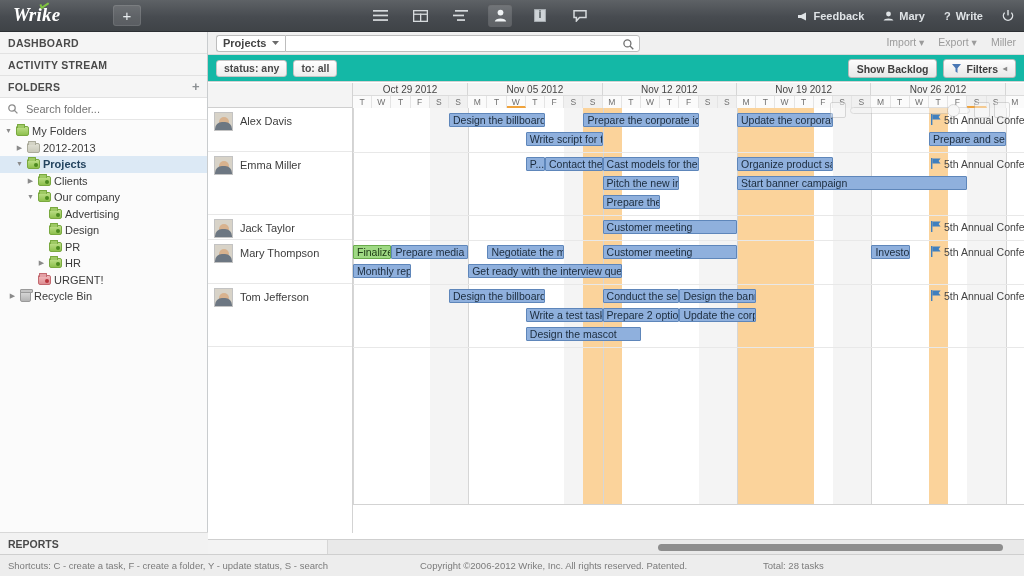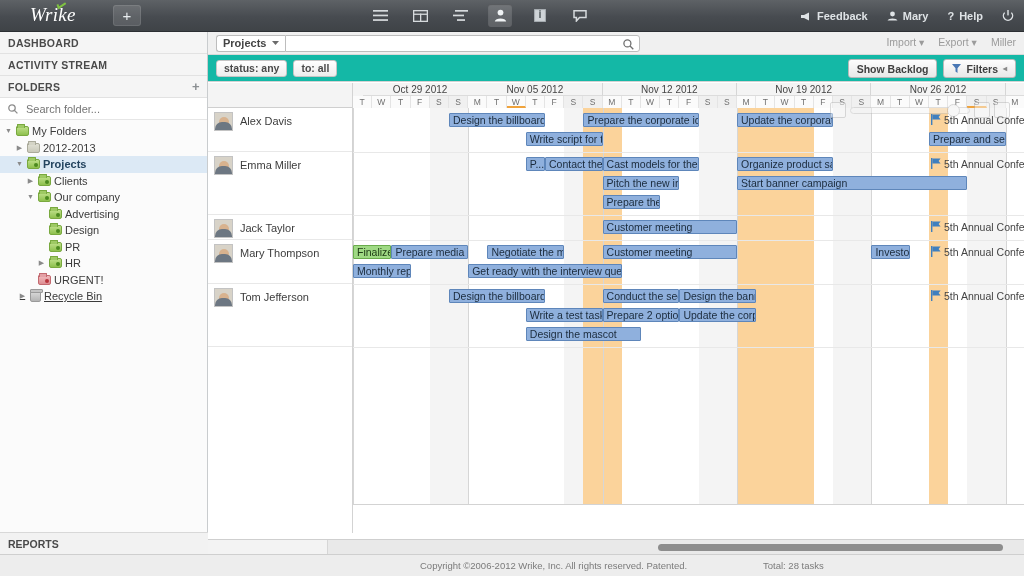--- a/index.html
+++ b/index.html
@@ -11,22 +11,22 @@
   }
   #app { position:relative; width:1024px; height:576px; }
 
   
   .topbar {
     position:absolute; left:0; top:0; width:1024px; height:32px;
     background:linear-gradient(180deg,#5e6266 0%,#474b50 55%,#3f4347 100%);
     border-bottom:1px solid #2c2f33;
   }
   .logo {
-    position:absolute; left:30px; top:4px; color:#fff;
-    font-size:19px; font-style:italic; font-weight:normal; letter-spacing:.3px;
+    position:absolute; left:13px; top:4px; color:#fff;
+    font-size:19px; font-style:italic; font-weight:bold; letter-spacing:.3px;
     font-family:"Liberation Serif", serif;
   }
   .logo .tick {
     position:absolute; left:26px; top:-3px; width:10px; height:9px;
     transform:rotate(18deg);
   }
   .plus-btn {
     position:absolute; left:113px; top:5px; width:28px; height:21px;
     border-radius:3px; background:rgba(255,255,255,.13);
     border:1px solid rgba(255,255,255,.10);
@@ -310,21 +310,21 @@
       </a>
       <a>
         <svg width="11" height="10" viewBox="0 0 11 10">
           <circle cx="5.5" cy="3" r="2.4" fill="#dfe3e6"></circle>
           <path d="M0.6 9.6 C1 6.7 10 6.7 10.4 9.6 Z" fill="#dfe3e6"></path>
         </svg>
         <span>Mary</span>
       </a>
       <a>
         <span style="font-weight:bold;">?</span>
-        <span>Help</span>
+        <span>Write</span>
       </a>
       <a>
         <svg width="12" height="12" viewBox="0 0 12 12">
           <path d="M2.6 2.6 A4.6 4.6 0 1 0 9.4 2.6" fill="none" stroke="#dfe3e6" stroke-width="1.4"></path>
           <rect x="5.3" y="0" width="1.4" height="5.4" fill="#dfe3e6"></rect>
         </svg>
       </a>
     </div>
   </div>
 
@@ -386,21 +386,21 @@
         <div class="tnode" style="padding-left: 37px;">
           <span class="arrow">▶</span>
           <span class="folder shared"></span>
           <span class="tlabel">HR</span>
         </div>
         <div class="tnode" style="padding-left: 26px;">
           <span class="arrow"></span>
           <span class="folder urgent"></span>
           <span class="tlabel">URGENT!</span>
         </div>
-        <div class="tnode" style="padding-left: 18px; text-decoration: underline;">
+        <div class="tnode" style="padding-left: 8px;">
           <span class="arrow">▶</span>
           <span class="bin"></span>
           <span class="tlabel">Recycle Bin</span>
         </div>
       </div>
     <div class="reports-sec">REPORTS</div>
   </div>
 
   <div class="main">
 
@@ -477,21 +477,21 @@
                 <div class="face"></div>
                 <div class="body"></div>
               </div>
               <span class="pname">Tom Jefferson</span>
             </div>
           </div>
       </div>
       <div class="timeline">
         <div class="weekhdr">
           <div id="weeks">
-              <div class="wk" style="left: 10px; width: 115.2px;">Oct 29 2012</div>
+              <div class="wk" style="left: 0px; width: 115.2px;">Oct 29 2012</div>
               <div class="wk" style="left: 115.2px; width: 134.4px;">Nov 05 2012</div>
               <div class="wk" style="left: 249.6px; width: 134.4px;">Nov 12 2012</div>
               <div class="wk" style="left: 384px; width: 134.4px;">Nov 19 2012</div>
               <div class="wk" style="left: 518.4px; width: 134.4px;">Nov 26 2012</div>
               <div class="wk" style="left: 652.8px; width: 19.2px;"></div>
             </div>
           <div class="dayrow" id="days">
               <div class="day" style="left: 0px; width: 19.2px;">T</div>
               <div class="day" style="left: 19.2px; width: 19.2px;">W</div>
               <div class="day" style="left: 38.4px; width: 19.2px;">T</div>
@@ -628,16 +628,17 @@
       <div class="strip"></div>
     </div>
 
     <div class="hscroll">
       <div class="trackleft"></div>
       <div class="thumb"></div>
     </div>
   </div>
 
   <div class="footer">
+    <span class="sc">Shortcuts: C - create a task, F - create a folder, Y - update status, S - search</span>
     <span class="cp">Copyright ©2006-2012 Wrike, Inc. All rights reserved. Patented.</span>
     <span class="tt">Total: 28 tasks</span>
   </div>
 </div>
 
 </body></html>

